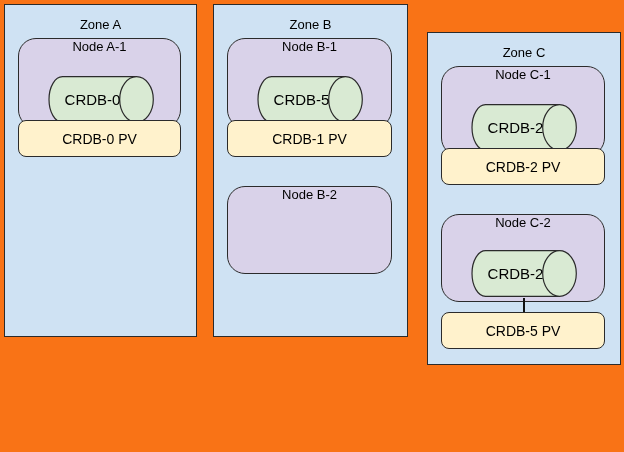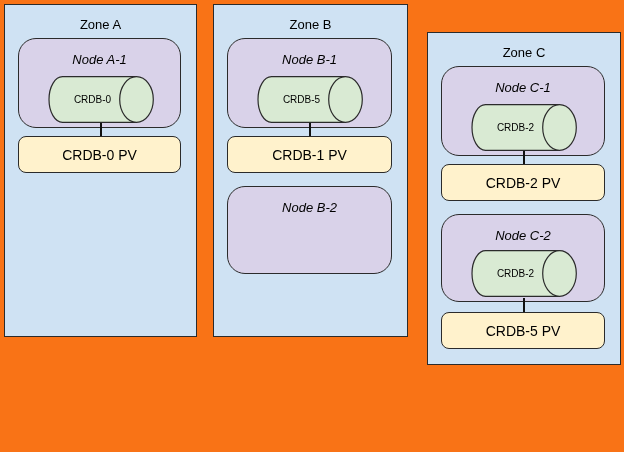--- a/index.html
+++ b/index.html
@@ -34,43 +34,41 @@
     left: 13px;
     right: 15px;
     background: #d9d2e9;
     border: 1px solid #2b2b2b;
     border-radius: 18px;
     box-sizing: border-box;
   }
   .node-row1 { top: 33px;  height: 90px; }
   .node-row2 { top: 181px; height: 88px; }
   .node-title {
-    padding-top: 13px;
     text-align: center;
     font-size: 13px;
     line-height: 16px;
-    font-style: italic;
   }
   .cylinder {
     position: absolute;
     left: 29px;
     bottom: 4px;
     width: 106px;
     height: 47px;
   }
   .cylinder svg { display: block; }
   .cyl-body { fill: #d9ead3; stroke: #2b2b2b; stroke-width: 1.2; }
   .cyl-label {
     position: absolute;
     left: 0; top: 0;
     width: 89px; height: 47px;
     display: flex;
     align-items: center;
     justify-content: center;
-    font-size: 10px;
+    font-size: 15px;
   }
   .connector {
     position: absolute;
     left: 95px;
     width: 2px;
     background: #111;
   }
   .conn-row1 { top: 118px; height: 14px; }
   .conn-row2 { top: 265px; height: 15px; }
   .pv {
@@ -80,21 +78,21 @@
     height: 37px;
     background: #fff2cc;
     border: 1px solid #2b2b2b;
     border-radius: 8px;
     box-sizing: border-box;
     display: flex;
     align-items: center;
     justify-content: center;
     font-size: 14px;
   }
-  .pv-row1 { top: 131px; }
+  .pv-row1 { top: 115px; }
   .pv-row2 { top: 279px; text-align: right; }
 </style>
 </head>
 <body>
 
 <div class="canvas">
 
   <div class="zone zone-a">
     <div class="zone-title">Zone A</div>
     <div class="node node-row1">

